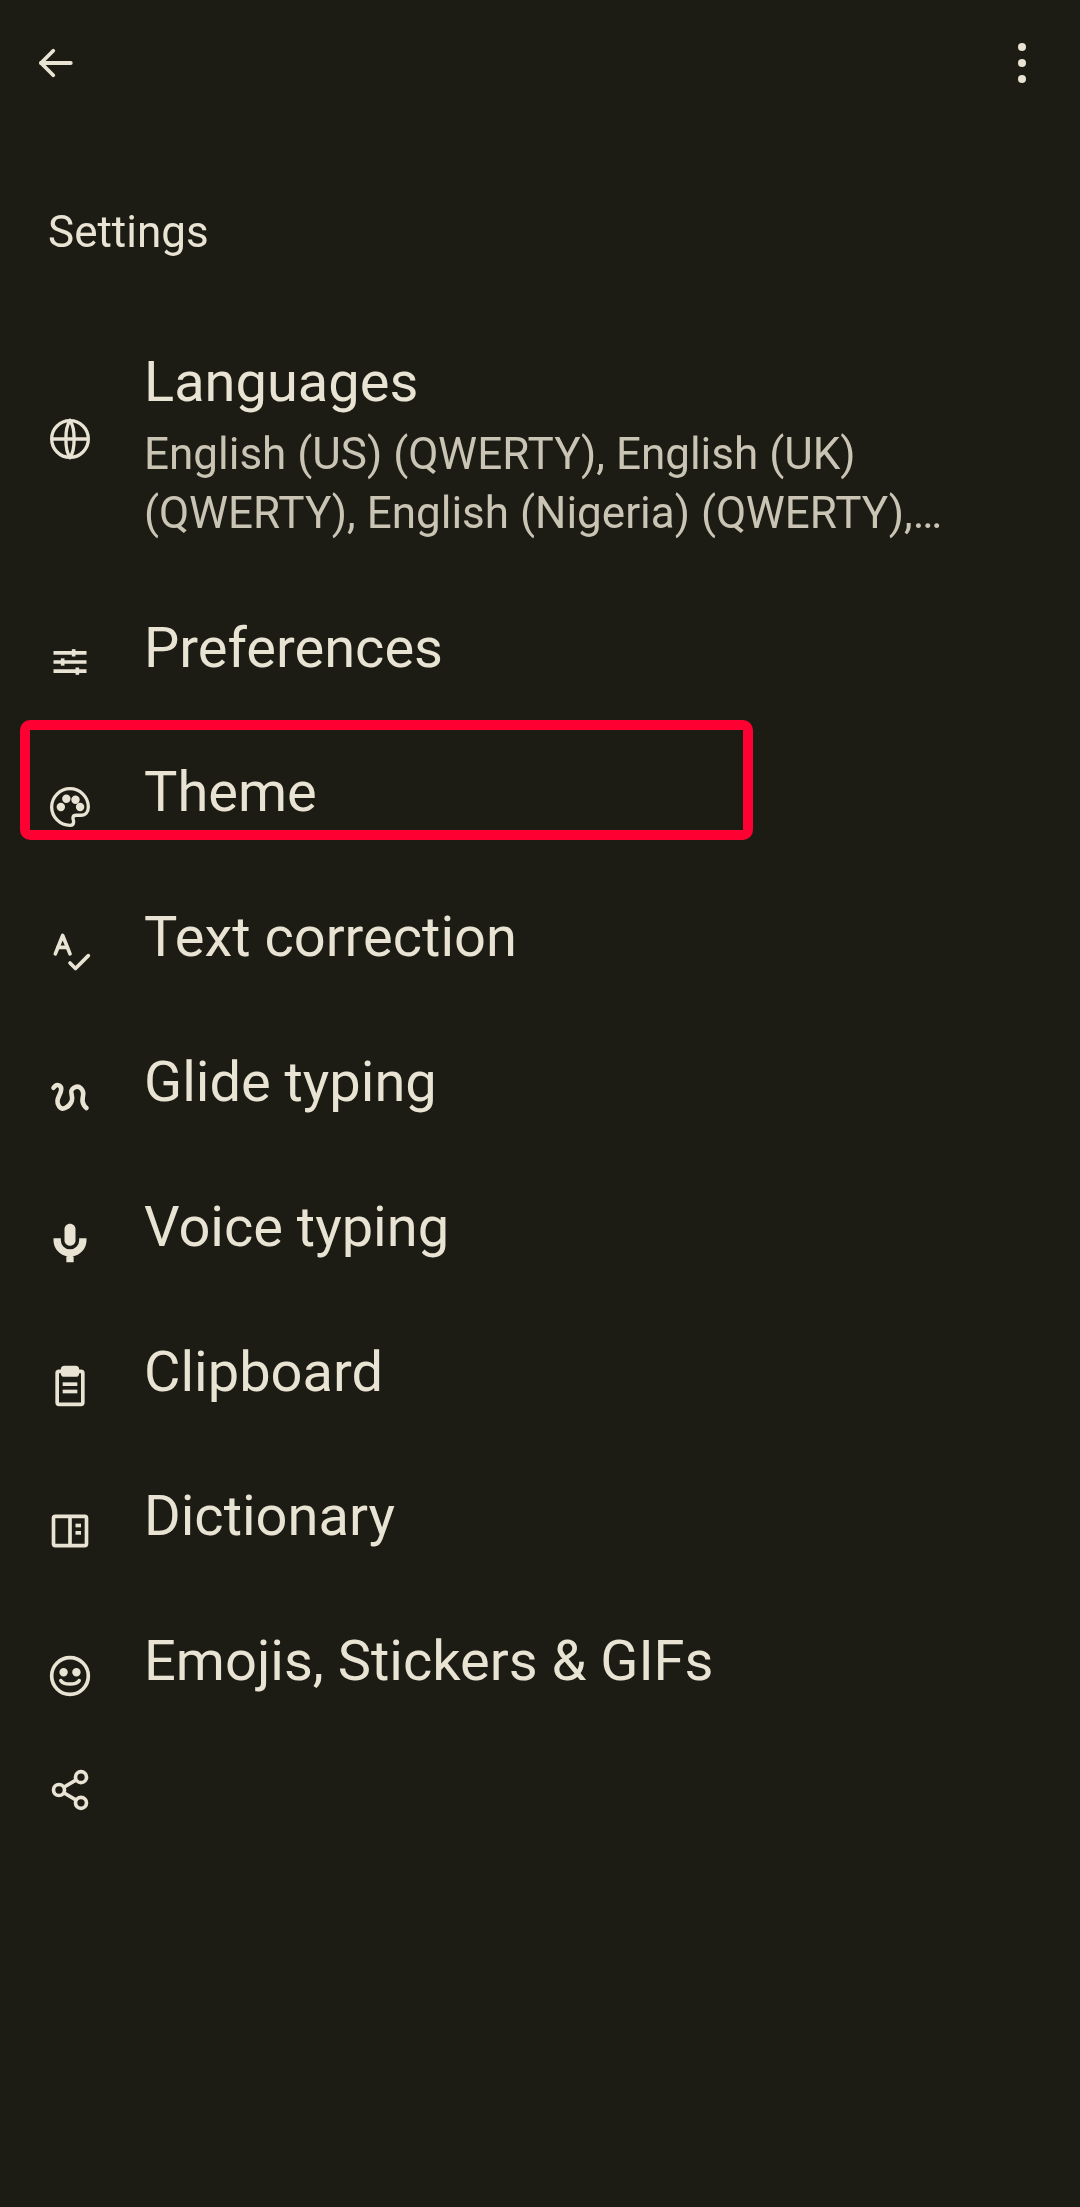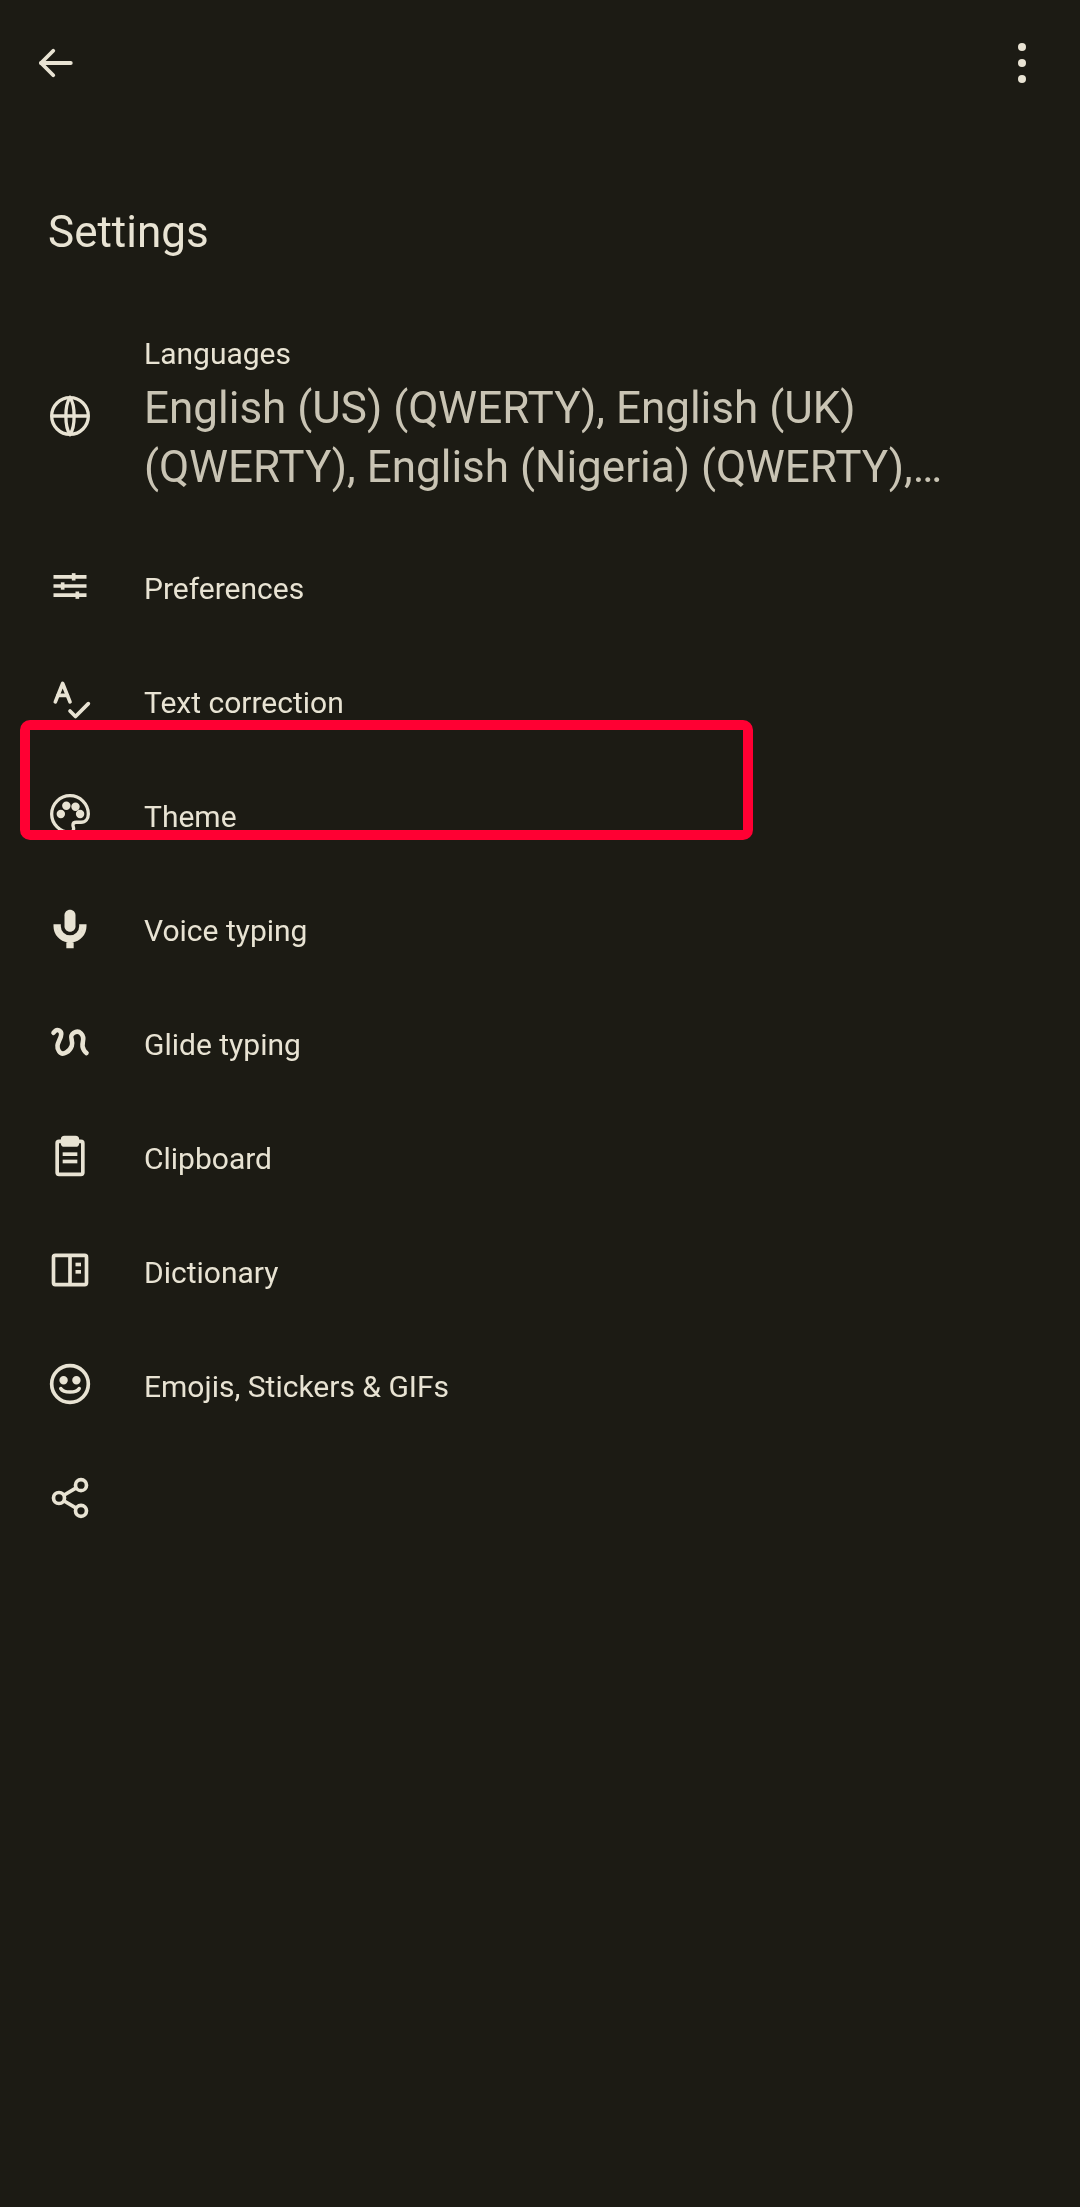--- a/index.html
+++ b/index.html
@@ -84,23 +84,24 @@
     }
     .setting-icon svg {
       width: 44px;
       height: 44px;
     }
     .setting-text {
       flex: 1;
       min-width: 0;
     }
     .setting-label {
-      font-size: 30px;
+      font-size: 56px;
       font-weight: 400;
       line-height: 1.3;
+      margin-top: 12px;
     }
     .setting-desc {
       font-size: 44px;
       color: #c9c4b4;
       line-height: 1.35;
       margin-top: 6px;
       display: -webkit-box;
       -webkit-line-clamp: 2;
       -webkit-box-orient: vertical;
       overflow: hidden;
@@ -158,67 +159,67 @@
         <line x1="16" y1="15" x2="16" y2="19"></line>
       </svg>
     </div>
     <div class="setting-text">
       <div class="setting-label">Preferences</div>
     </div>
   </div>
 
   <div class="setting-row">
     <div class="setting-icon">
-      <svg viewBox="0 0 24 24" fill="none" stroke="currentColor" stroke-width="2" stroke-linecap="round" stroke-linejoin="round">
-        <path d="M4 13 L8 3 L12 13"></path>
-        <line x1="5.5" y1="9.5" x2="10.5" y2="9.5"></line>
-        <polyline points="12 18 15 21 22 14"></polyline>
-      </svg>
-    </div>
-    <div class="setting-text">
-      <div class="setting-label">Text correction</div>
-    </div>
-  </div>
-
-  <div class="setting-row">
-    <div class="setting-icon">
       <svg viewBox="0 0 24 24" fill="none" stroke="currentColor" stroke-width="1.8">
         <path d="M12 2 C6.5 2 2 6.5 2 12 C2 17.5 6.5 22 12 22 C13.5 22 14 21 14 20 C14 19.3 13.6 18.8 13.6 18 C13.6 17 14.4 16.5 15.5 16.5 L18 16.5 C20.5 16.5 22 14.5 22 12 C22 6.5 17.5 2 12 2 Z"></path>
         <circle cx="7" cy="12" r="1.4" fill="currentColor"></circle>
         <circle cx="10" cy="7.5" r="1.4" fill="currentColor"></circle>
         <circle cx="15" cy="8" r="1.4" fill="currentColor"></circle>
         <circle cx="17.5" cy="12" r="1.4" fill="currentColor"></circle>
       </svg>
     </div>
     <div class="setting-text">
       <div class="setting-label">Theme</div>
     </div>
   </div>
 
   <div class="setting-row">
     <div class="setting-icon">
+      <svg viewBox="0 0 24 24" fill="none" stroke="currentColor" stroke-width="2" stroke-linecap="round" stroke-linejoin="round">
+        <path d="M4 13 L8 3 L12 13"></path>
+        <line x1="5.5" y1="9.5" x2="10.5" y2="9.5"></line>
+        <polyline points="12 18 15 21 22 14"></polyline>
+      </svg>
+    </div>
+    <div class="setting-text">
+      <div class="setting-label">Text correction</div>
+    </div>
+  </div>
+
+  <div class="setting-row">
+    <div class="setting-icon">
+      <svg viewBox="0 0 24 24" fill="none" stroke="currentColor" stroke-width="2.5" stroke-linecap="round" stroke-linejoin="round">
+        <path d="M3 7 C5 4 8 6 7 9 C6 12 4 14 6 17 C8 20 12 17 13 14 C14 11 11 9 14 7 C17 5 20 8 19 12 C18 16 21 18 21 18"></path>
+      </svg>
+    </div>
+    <div class="setting-text">
+      <div class="setting-label">Glide typing</div>
+    </div>
+  </div>
+
+  <div class="setting-row">
+    <div class="setting-icon">
       <svg viewBox="0 0 24 24" fill="currentColor" stroke="none">
         <path d="M12 2 C10.3 2 9 3.3 9 5 L9 11 C9 12.7 10.3 14 12 14 C13.7 14 15 12.7 15 11 L15 5 C15 3.3 13.7 2 12 2 Z"></path>
         <path d="M6 11 C6 14.3 8.7 17 12 17 C15.3 17 18 14.3 18 11 L20 11 C20 15 17 18.4 13 18.9 L13 22 L11 22 L11 18.9 C7 18.4 4 15 4 11 Z" fill="none" stroke="currentColor" stroke-width="2"></path>
         <line x1="12" y1="17" x2="12" y2="21" stroke="currentColor" stroke-width="2"></line>
       </svg>
     </div>
     <div class="setting-text">
       <div class="setting-label">Voice typing</div>
-    </div>
-  </div>
-
-  <div class="setting-row">
-    <div class="setting-icon">
-      <svg viewBox="0 0 24 24" fill="none" stroke="currentColor" stroke-width="2.5" stroke-linecap="round" stroke-linejoin="round">
-        <path d="M3 7 C5 4 8 6 7 9 C6 12 4 14 6 17 C8 20 12 17 13 14 C14 11 11 9 14 7 C17 5 20 8 19 12 C18 16 21 18 21 18"></path>
-      </svg>
-    </div>
-    <div class="setting-text">
-      <div class="setting-label">Glide typing</div>
     </div>
   </div>
 
   <div class="setting-row">
     <div class="setting-icon">
       <svg viewBox="0 0 24 24" fill="none" stroke="currentColor" stroke-width="2">
         <rect x="5" y="4" width="14" height="18" rx="1"></rect>
         <rect x="8" y="2" width="8" height="4" rx="1" fill="currentColor"></rect>
         <line x1="8" y1="11" x2="16" y2="11"></line>
         <line x1="8" y1="15" x2="16" y2="15"></line>

